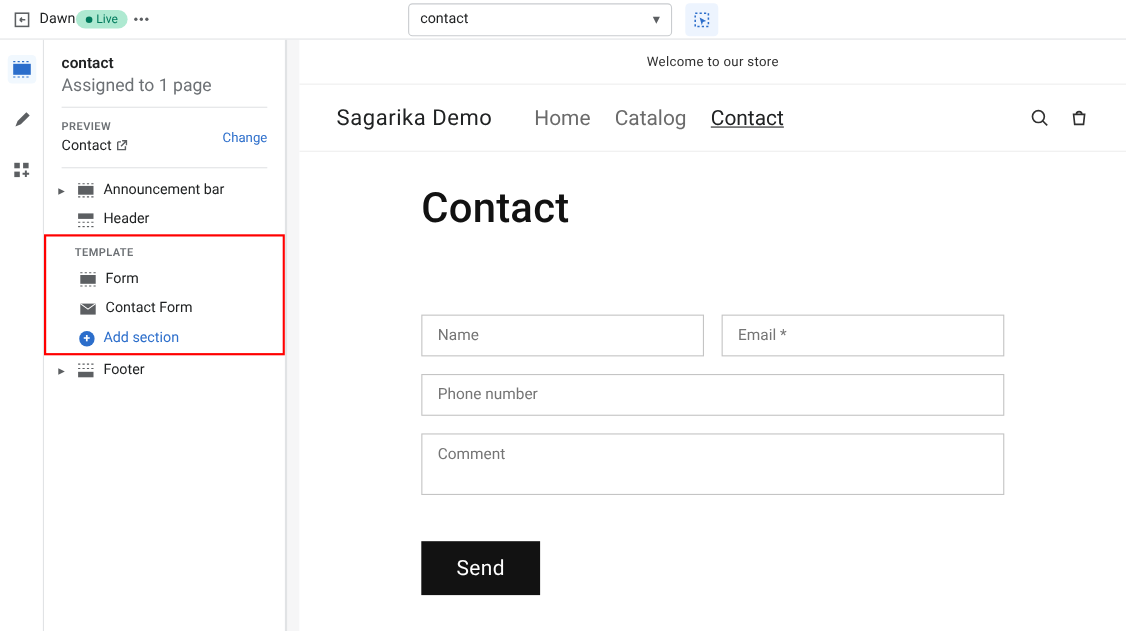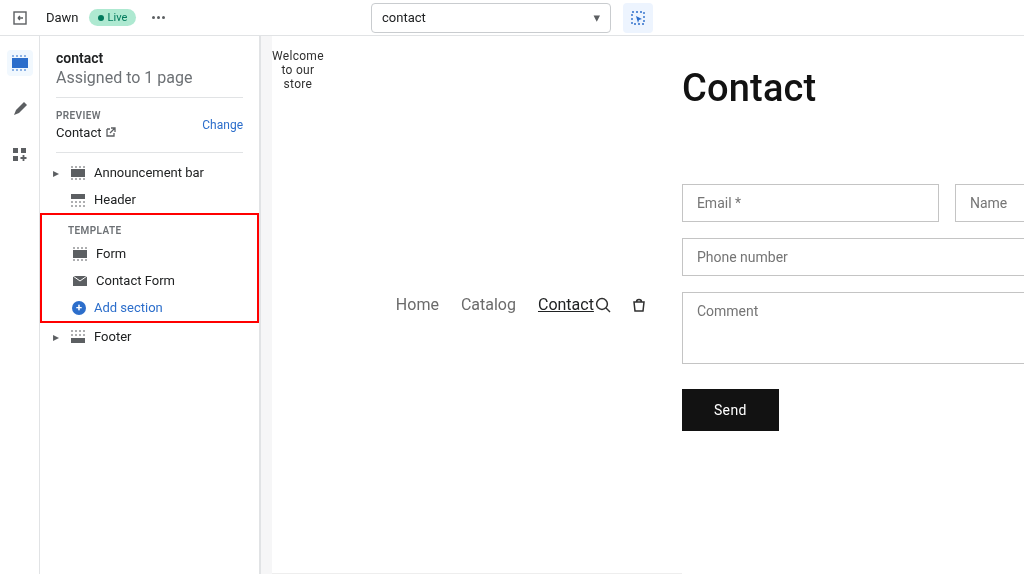--- a/index.html
+++ b/index.html
@@ -1,18 +1,18 @@
 <!DOCTYPE html>
 <html><head>
 <meta charset="utf-8">
 <style>
 *{box-sizing:border-box;margin:0;padding:0;font-family:-apple-system,BlinkMacSystemFont,"Segoe UI",Roboto,sans-serif}
 body{display:flex;flex-direction:column;height:574px;width:1024px;overflow:hidden;color:#202223;font-size:13px}
 .topbar{height:36px;display:flex;align-items:center;border-bottom:1px solid #e1e3e5;padding:0 10px;position:relative}
-.topbar-left{display:flex;align-items:center;gap:10px}
+.topbar-left{display:flex;align-items:center;}
 .back-btn{display:inline-flex;align-items:center;justify-content:center;width:20px;height:20px;cursor:pointer}
 .theme-name{font-size:13px;color:#202223;margin-left:6px}
 .live-badge{background:#aee9d1;color:#007a5c;border-radius:10px;padding:2px 9px;font-size:11px;display:inline-flex;align-items:center;gap:4px;font-weight:400}
 .live-badge::before{content:"";width:6px;height:6px;background:#007a5c;border-radius:50%}
 .more-btn{display:inline-flex;gap:2px;cursor:pointer;margin-left:6px}
 .more-btn span{width:3px;height:3px;background:#5c5f62;border-radius:50%}
 .topbar-center{position:absolute;left:50%;transform:translateX(-50%);display:flex;align-items:center;gap:12px}
 .page-select{width:240px;height:30px;border:1px solid #c9cccf;border-radius:4px;display:flex;align-items:center;justify-content:space-between;padding:0 10px;cursor:pointer;background:#fff}
 .page-select .chev{font-size:13px;color:#5c5f62}
 .inspector-btn{width:30px;height:30px;border-radius:4px;display:inline-flex;align-items:center;justify-content:center;cursor:pointer;background:#edf4fe}
@@ -33,36 +33,36 @@
 .grp-label{font-size:10px;color:#6d7175;font-weight:600;letter-spacing:.4px;padding:10px 21px 4px 26px}
 .sec-row{display:flex;align-items:center;gap:8px;padding:6px 16px 6px 10px;cursor:pointer;font-size:13px}
 .sec-row .caret{width:12px;font-size:12px;color:#5c5f62;text-align:center}
 .sec-row .caret.hidden{visibility:hidden}
 .sec-row .ico{width:16px;height:14px;display:inline-flex;align-items:center;justify-content:center}
 .sec-row.add{color:#2c6ecb}
 .sec-row.add .plusico{width:14px;height:14px;background:#2c6ecb;border-radius:50%;display:inline-flex;align-items:center;justify-content:center;color:#fff;font-size:11px;font-weight:bold;line-height:1}
 .red-box{border:2px solid #ff0000}
 .sb-scroll-edge{width:12px;background:#f6f6f7;border-left:1px solid #e1e3e5}
 .canvas{flex:1;background:#f6f6f7;display:flex;overflow:hidden}
-.preview{flex:1;background:#fff;margin:0;display:flex;flex-direction:row;overflow:hidden}
+.preview{flex:1;background:#fff;margin:0;display:flex;flex-direction:column;overflow:hidden}
 .announce{text-align:center;padding:13px 0;font-size:12px;color:#303030;border-bottom:1px solid #eee;letter-spacing:.3px}
 .store-header{display:flex;align-items:center;padding:18px 34px;border-bottom:1px solid #eee}
 .brand{font-size:20px;letter-spacing:.5px;color:#202223}
 .navlinks{display:flex;gap:22px;margin-left:38px}
-.navlinks a{font-size:16px;color:#6b6b6b;text-decoration:none;cursor:pointer}
+.navlinks a{font-size:19px;color:#6b6b6b;text-decoration:none;cursor:pointer}
 .navlinks a.active{color:#202223;text-decoration:underline}
 .header-icons{margin-left:auto;display:flex;gap:18px}
 .page-body{padding:30px 0 40px;display:flex;flex-direction:column;align-items:center}
 .page-inner{width:530px}
 .h1{font-size:38px;font-weight:500;color:#121212;margin-bottom:74px;letter-spacing:.2px}
 .form-row{display:flex;gap:16px;margin-bottom:16px}
 .form-row .field{flex:1}
 .field input,.field textarea{width:100%;border:1px solid #c4c4c4;padding:10px 14px;font-size:14px;color:#6d7175;font-family:inherit}
-.field textarea{height:72px;resize:none}
-.send-btn{margin-top:6px;background:#121212;color:#fff;border:none;padding:13px 32px;font-size:14px;cursor:pointer;letter-spacing:.4px}
+.field textarea{height:56px;resize:none}
+.send-btn{margin-top:22px;background:#121212;color:#fff;border:none;padding:13px 32px;font-size:19px;cursor:pointer;letter-spacing:.4px}
 svg{display:block}
 </style>
 </head>
 <body>
 
 <div class="topbar">
   <div class="topbar-left">
     <span class="back-btn">
       <svg width="16" height="16" viewBox="0 0 16 16">
           <rect x="2" y="2" width="12" height="12" fill="none" stroke="#5c5f62" stroke-width="1.4"></rect>
@@ -203,20 +203,21 @@
       </div>
     </div>
   </div>
 
   <div class="sb-scroll-edge"></div>
 
   <div class="canvas">
     <div class="preview">
       <div class="announce">Welcome to our store</div>
       <div class="store-header">
+        <span class="brand">Sagarika Demo</span>
         <nav class="navlinks">
           <a>Home</a>
           <a>Catalog</a>
           <a class="active">Contact</a>
         </nav>
         <div class="header-icons">
           <span>
               <svg width="18" height="18" viewBox="0 0 18 18">
                 <circle cx="8" cy="8" r="5.4" fill="none" stroke="#303030" stroke-width="1.5"></circle>
                 <line x1="12" y1="12" x2="16" y2="16" stroke="#303030" stroke-width="1.5"></line>
@@ -226,22 +227,22 @@
               <svg width="18" height="18" viewBox="0 0 18 18">
                 <path d="M4 6 h10 l-1 9 h-8 z M6.5 6 a2.5 2.5 0 0 1 5 0" fill="none" stroke="#303030" stroke-width="1.5"></path>
               </svg>
             </span>
         </div>
       </div>
       <div class="page-body">
         <div class="page-inner">
           <h1 class="h1">Contact</h1>
           <div class="form-row">
+            <div class="field"><input placeholder="Name" style=""></div>
             <div class="field"><input placeholder="Email *" style=""></div>
-            <div class="field"><input placeholder="Name" style=""></div>
           </div>
           <div class="form-row">
               <div class="field"><input placeholder="Phone number" style=""></div>
             </div>
           <div class="form-row">
               <div class="field"><textarea placeholder="Comment" style=""></textarea></div>
             </div>
           <button class="send-btn">Send</button>
         </div>
       </div>

